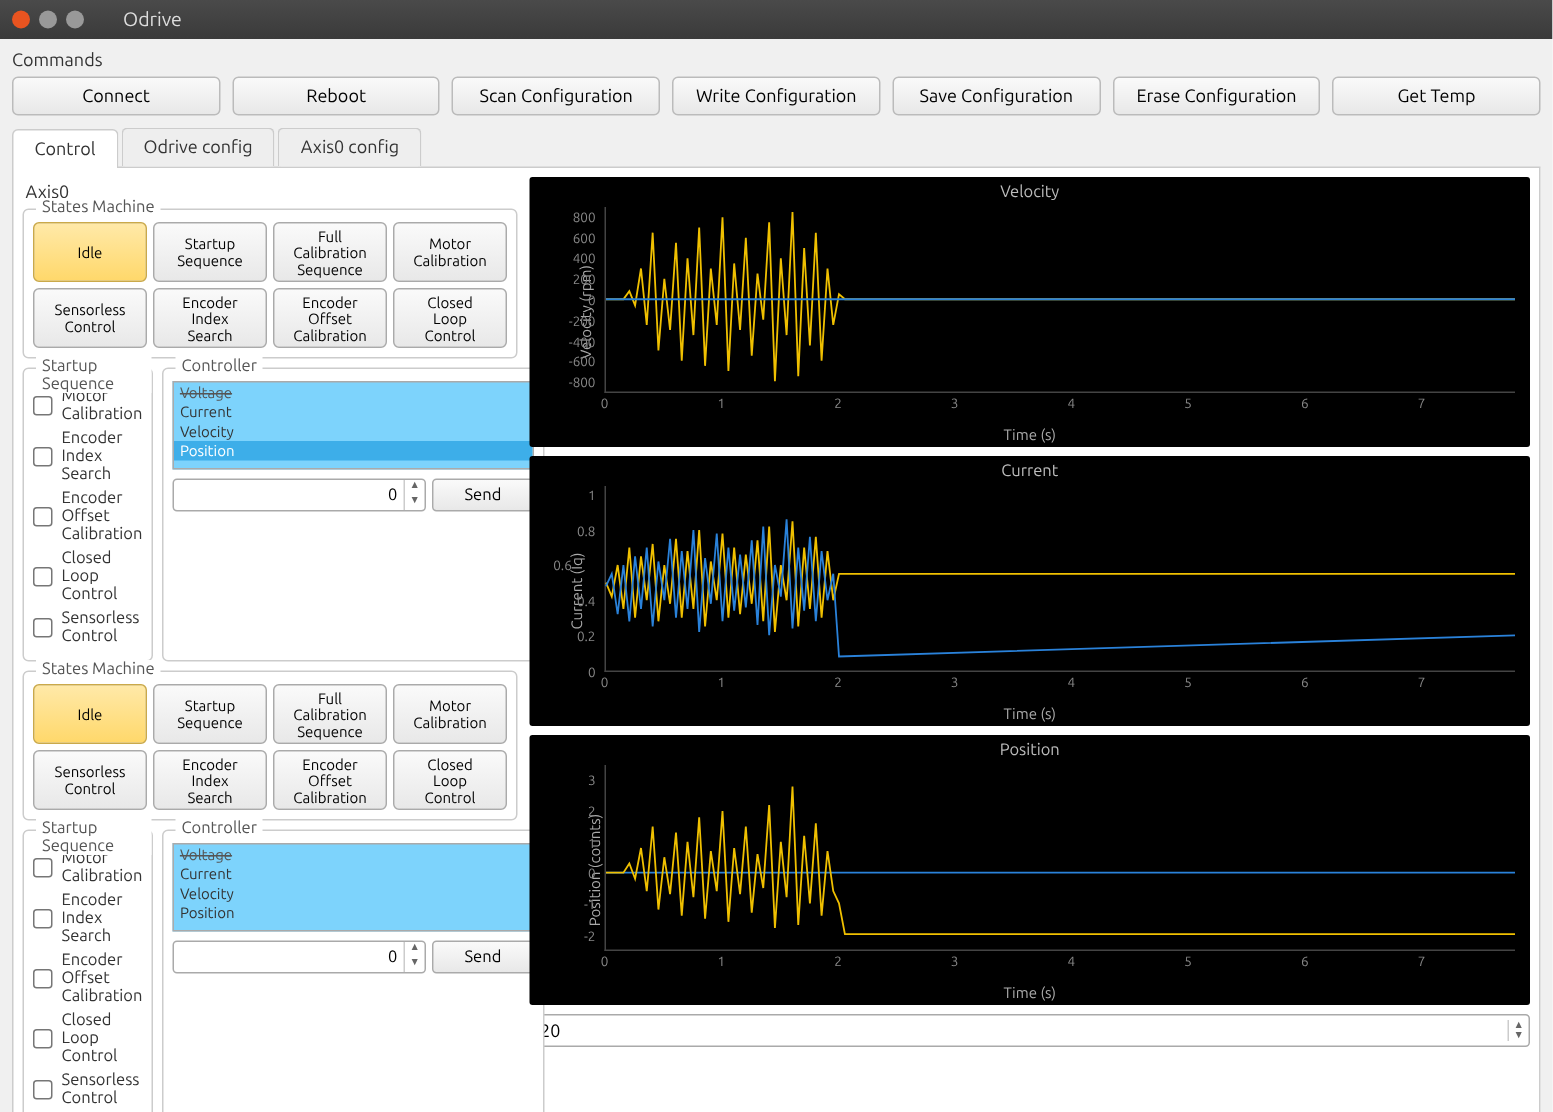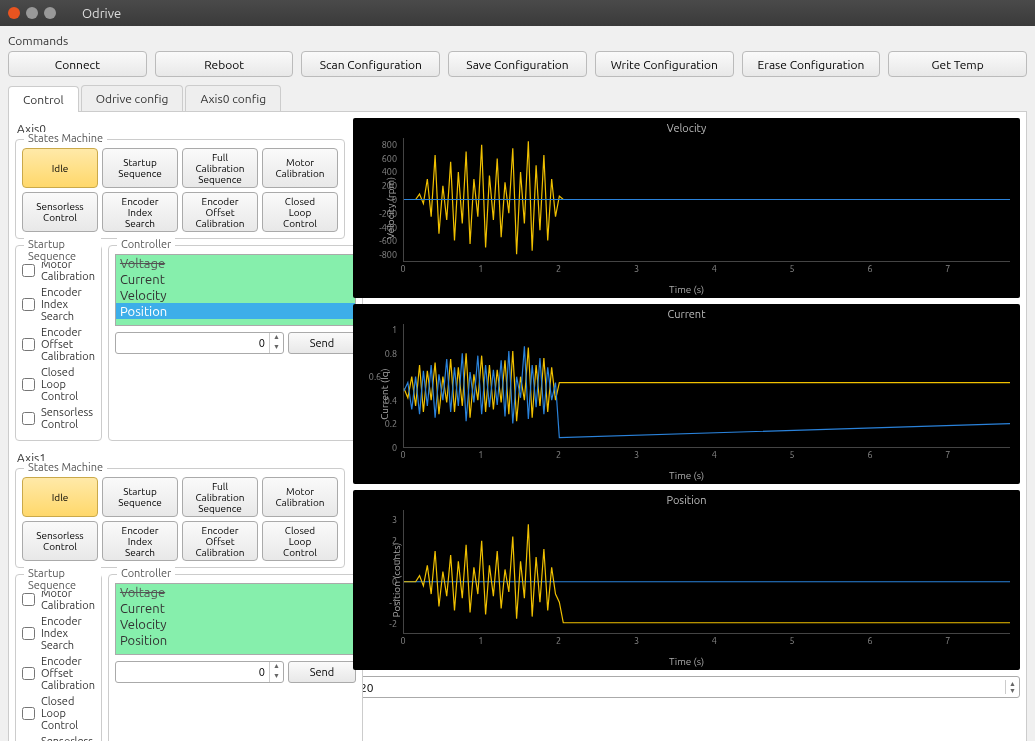--- a/index.html
+++ b/index.html
@@ -34,21 +34,21 @@
 .sm-btn { height: 40px; border: 1px solid #aaa; border-radius: 4px; background: linear-gradient(#fafafa,#e8e8e8); font-size: 10px; line-height: 1.1; cursor: pointer; }
 .sm-btn.active { background: linear-gradient(#ffe9a8,#ffd86b); border-color: #caa94a; }
 
 .lower-row { display: flex; gap: 6px; }
 .startup-box { flex: 1.1; }
 .controller-box { flex: 1; }
 
 .chk-row { display: flex; align-items: center; gap: 6px; margin: 4px 0; font-size: 11px; }
 .chk-row input { width: 13px; height: 13px; }
 
-.listbox { border: 1px solid #aaa; background: #86efac; height: 72px; overflow: hidden; font-size: 13px; }
+.listbox { border: 1px solid #aaa; background: #7dd3fc; height: 59px; overflow: hidden; font-size: 10px; }
 .listbox .opt { padding: 1px 4px; cursor: pointer; }
 .listbox .opt.disabled { text-decoration: line-through; color: #555; }
 .listbox .opt.selected { background: #3daee9; color: #fff; }
 
 .send-row { display: flex; gap: 4px; margin-top: 6px; }
 .spin { flex: 1; height: 22px; border: 1px solid #aaa; border-radius: 3px; display: flex; }
 .spin input { flex: 1; border: none; text-align: right; padding-right: 4px; font-size: 11px; background: transparent; outline: none; }
 .spin-arrows { width: 14px; display: flex; flex-direction: column; border-left: 1px solid #ccc; }
 .spin-arrows span { flex: 1; font-size: 7px; text-align: center; cursor: pointer; color: #666; line-height: 1; }
 .send-btn { width: 68px; border: 1px solid #aaa; border-radius: 3px; background: linear-gradient(#fafafa,#e8e8e8); font-size: 11px; cursor: pointer; }
@@ -78,22 +78,22 @@
   <span class="win-btn win-max"></span>
   <span class="titlebar-title">Odrive</span>
 </div>
 
 <div class="main">
   <div class="section-label">Commands</div>
   <div class="cmd-row" id="cmd-row">
       <button>Connect</button>
       <button>Reboot</button>
       <button>Scan Configuration</button>
+      <button>Write Configuration</button>
       <button>Save Configuration</button>
-      <button>Write Configuration</button>
       <button>Erase Configuration</button>
       <button>Get Temp</button>
     </div>
 
   <div class="tabstrip" id="tabstrip">
       <div class="tab active">Control</div>
       <div class="tab">Odrive config</div>
       <div class="tab">Axis0 config</div>
     </div>
 
@@ -150,21 +150,20 @@
                 <input value="0" style="">
                 <div class="spin-arrows">
                   <span>▲</span>
                   <span>▼</span>
                 </div>
               </div>
               <button class="send-btn">Send</button>
             </div>
           </div>
         </div>
-        <div class="axis-label">Axis1</div>
         <div class="groupbox">
           <div class="group-title">States Machine</div>
           <div class="btn-grid">
             <button class="sm-btn active">Idle</button>
             <button class="sm-btn">Startup<br>Sequence</button>
             <button class="sm-btn">Full<br>Calibration<br>Sequence</button>
             <button class="sm-btn">Motor<br>Calibration</button>
             <button class="sm-btn">Sensorless<br>Control</button>
             <button class="sm-btn">Encoder<br>Index<br>Search</button>
             <button class="sm-btn">Encoder<br>Offset<br>Calibration</button>

